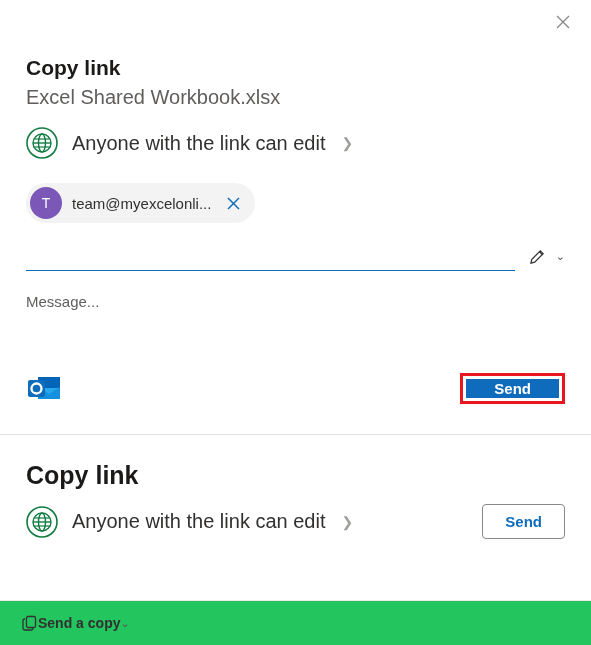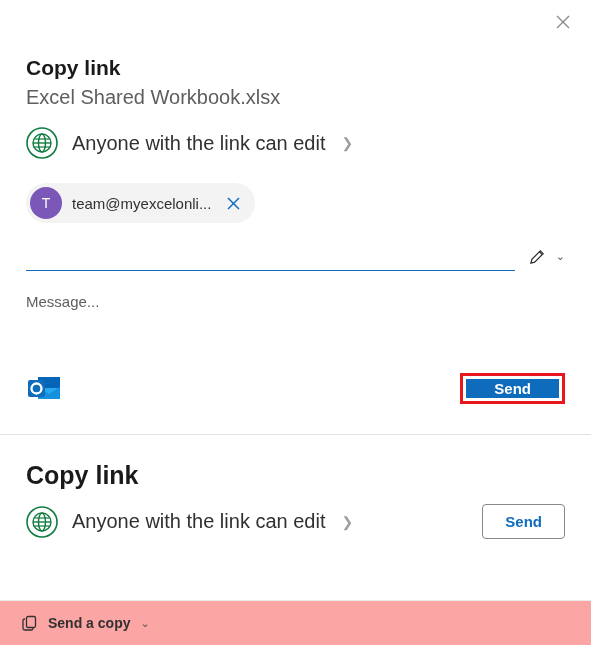--- a/index.html
+++ b/index.html
@@ -194,26 +194,25 @@
       font-size: 15px;
       font-weight: 600;
       padding: 8px 22px;
       cursor: pointer;
     }
     .footer {
       position: absolute;
       bottom: 0;
       left: 0;
       right: 0;
-      background: #fca5a5;
+      background: #22c55e;
       border-top: 1px solid #edebe9;
       padding: 14px 22px;
       display: flex;
       align-items: center;
-      gap: 10px;
       cursor: pointer;
     }
     .footer-icon {
       width: 16px;
       height: 16px;
       flex-shrink: 0;
     }
     .footer-text {
       font-size: 14px;
       font-weight: 600;

